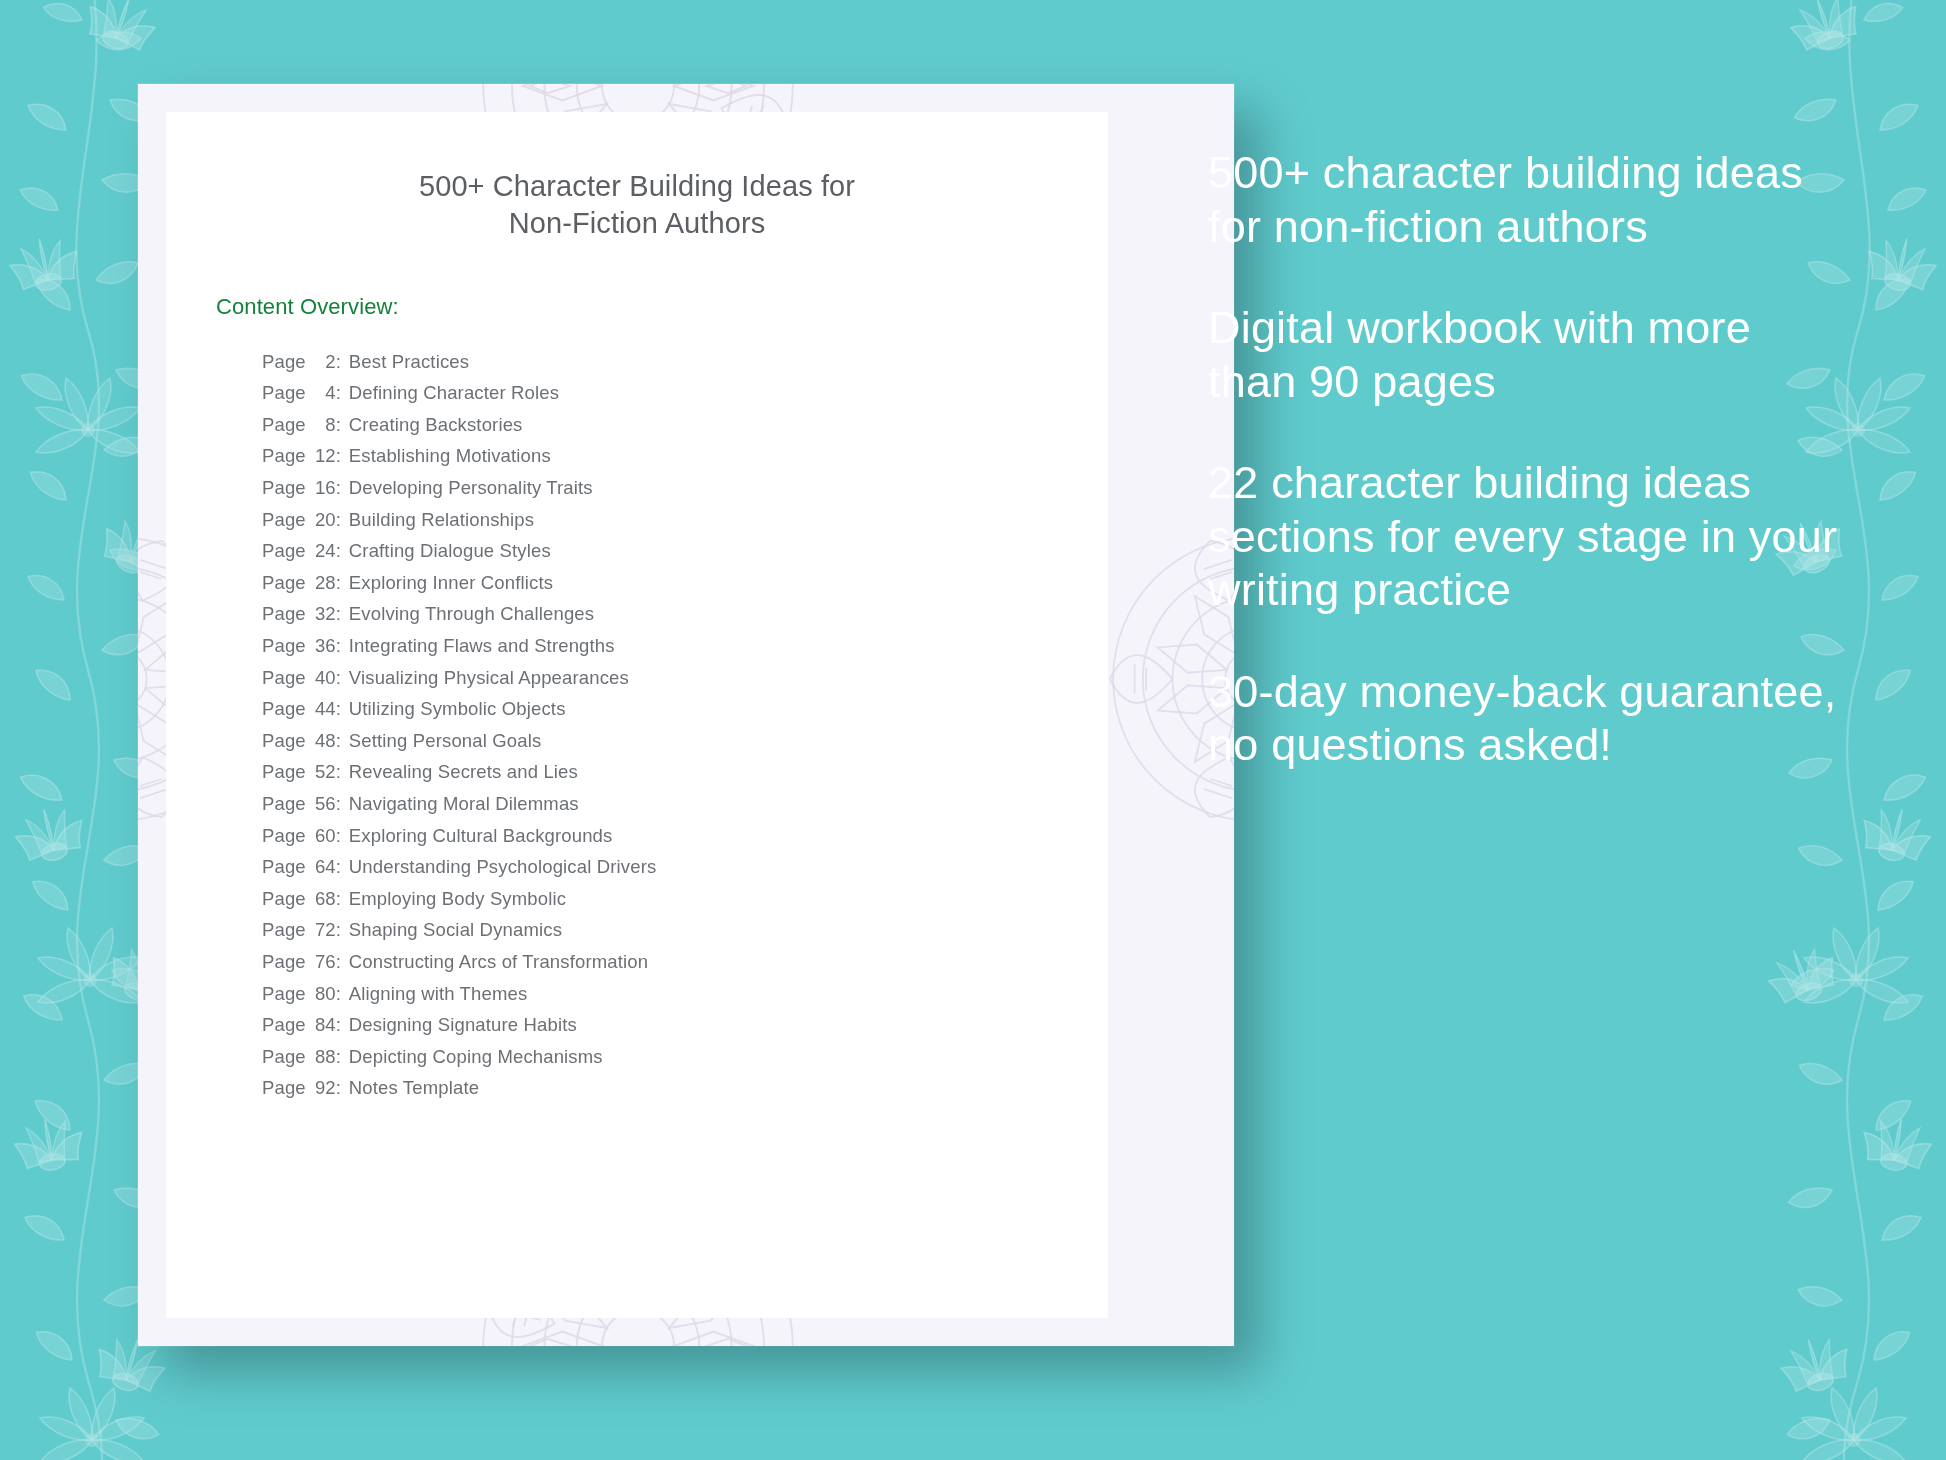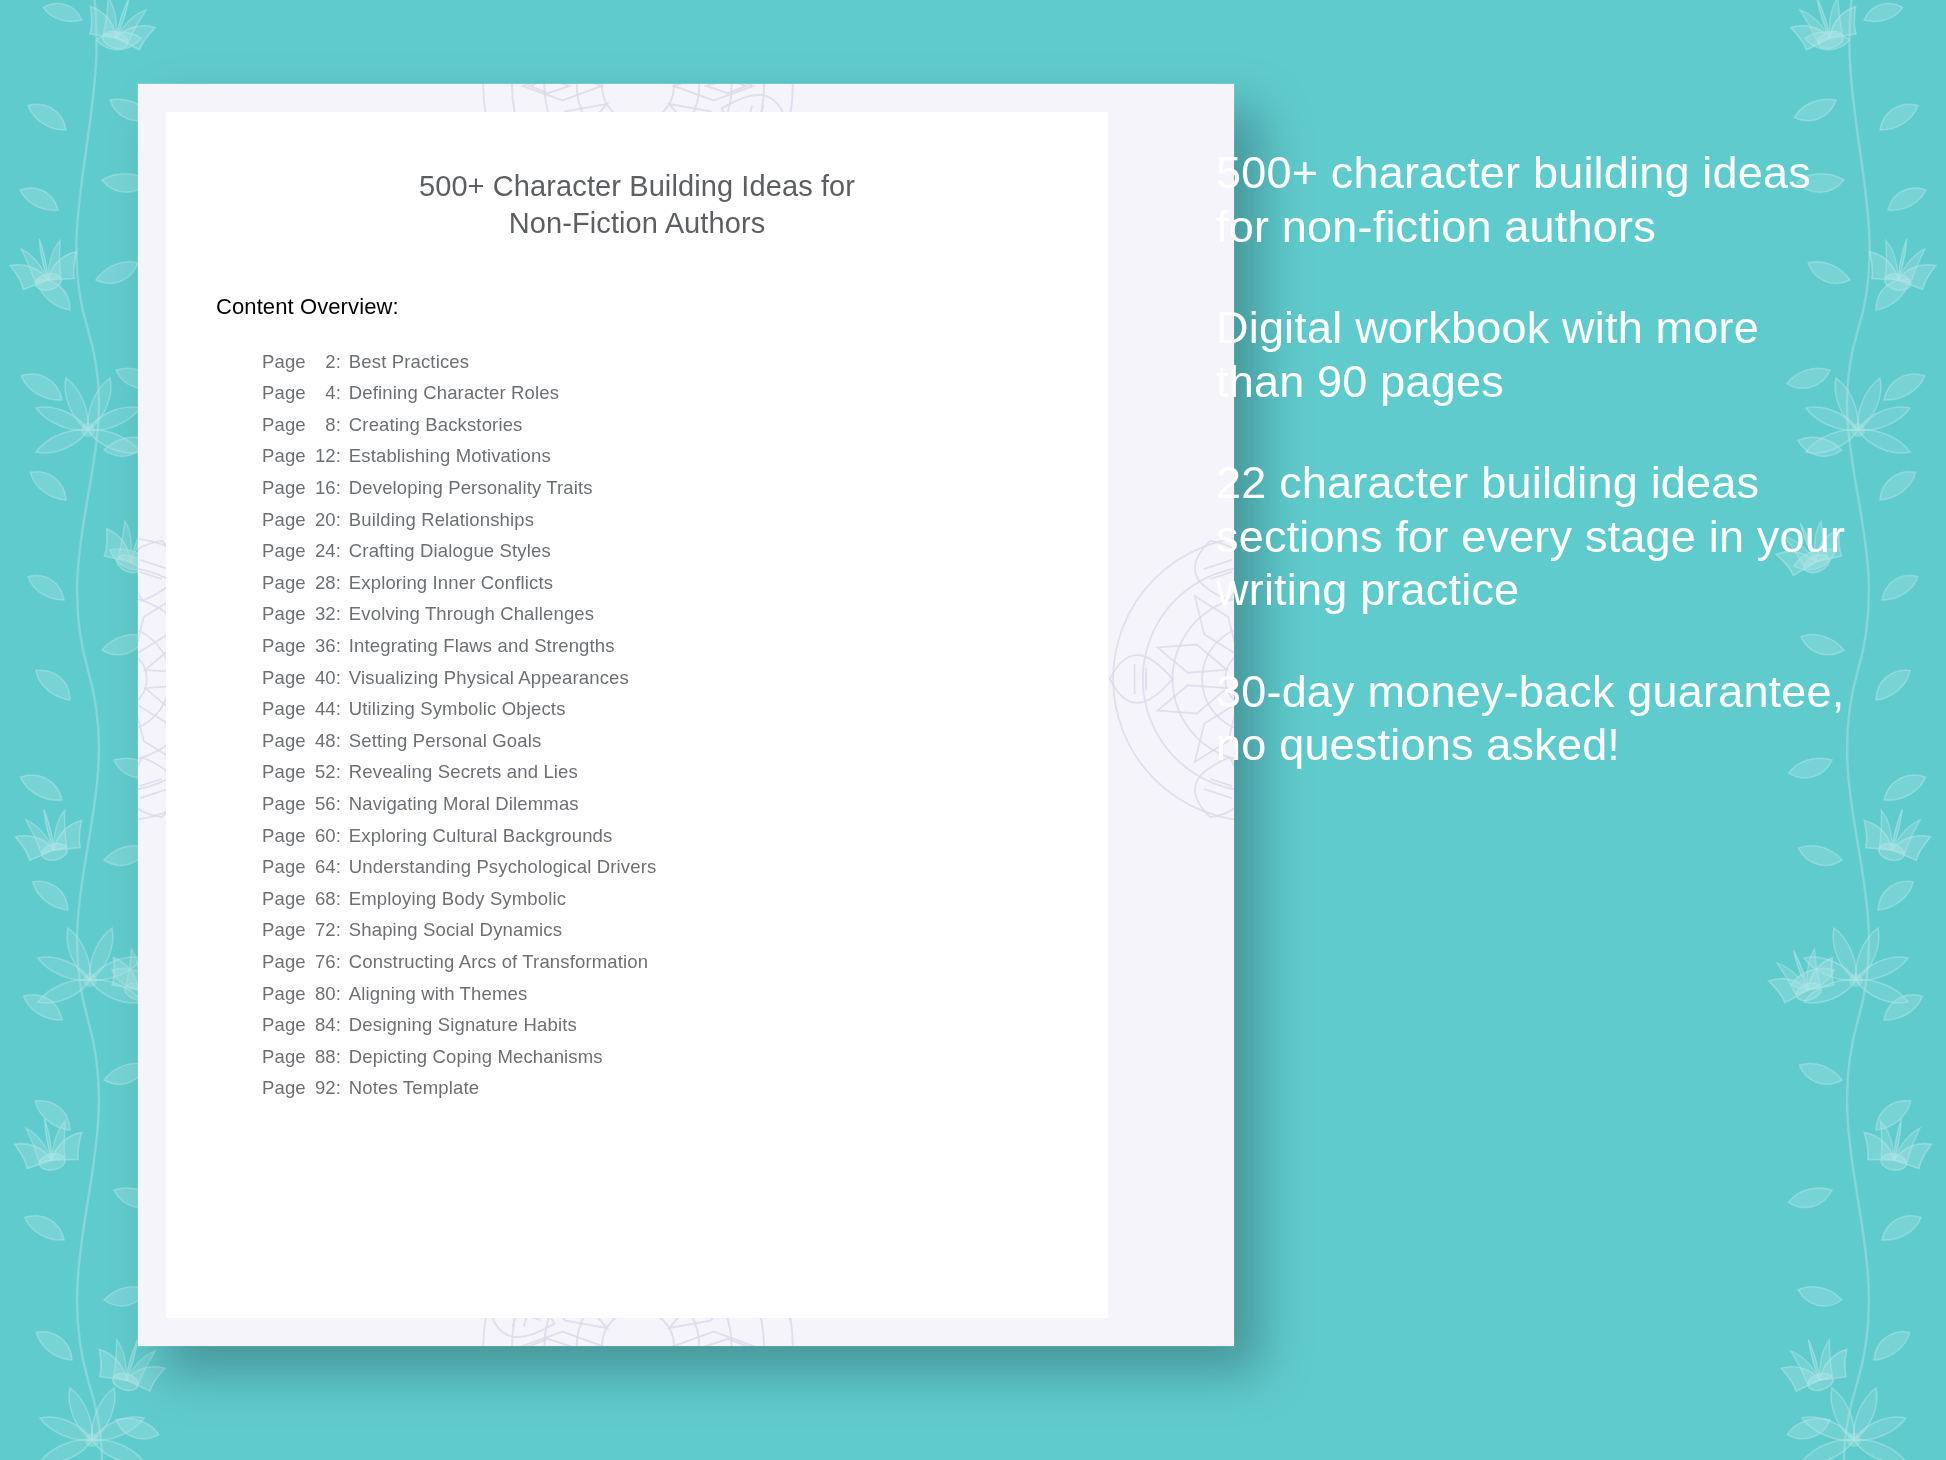--- a/index.html
+++ b/index.html
@@ -76,21 +76,21 @@
     color: #5b5f63;
     letter-spacing: 0.1px;
   }
   #doc-title .line { display: block; }
 
   #content-overview-label {
     margin: 0;
     padding: 52px 0 0 50px;
     font-size: 22px;
     font-weight: 400;
-    color: #000000;
+    color: #15803d;
     letter-spacing: 0.1px;
   }
 
   #toc-list {
     list-style: none;
     margin: 0;
     padding: 26px 0 0 74px;
   }
   #toc-list li {
     display: flex;
@@ -125,21 +125,21 @@
     left: 1208px;
     top: 146px;
     width: 640px;
   }
   .bullet {
     color: #ffffff;
     font-size: 45px;
     font-weight: 400;
     line-height: 1.19;
     letter-spacing: 0.2px;
-    margin: 0 0 48px 8px;
+    margin: 0 0 48px 0;
   }
   .bullet:last-child { margin-bottom: 0; }
 </style>
 </head>
 <body>
 
 <div id="background">
 
   <div class="vine left">
     <svg viewBox="0 0 260 1500" preserveAspectRatio="none" aria-hidden="true">

